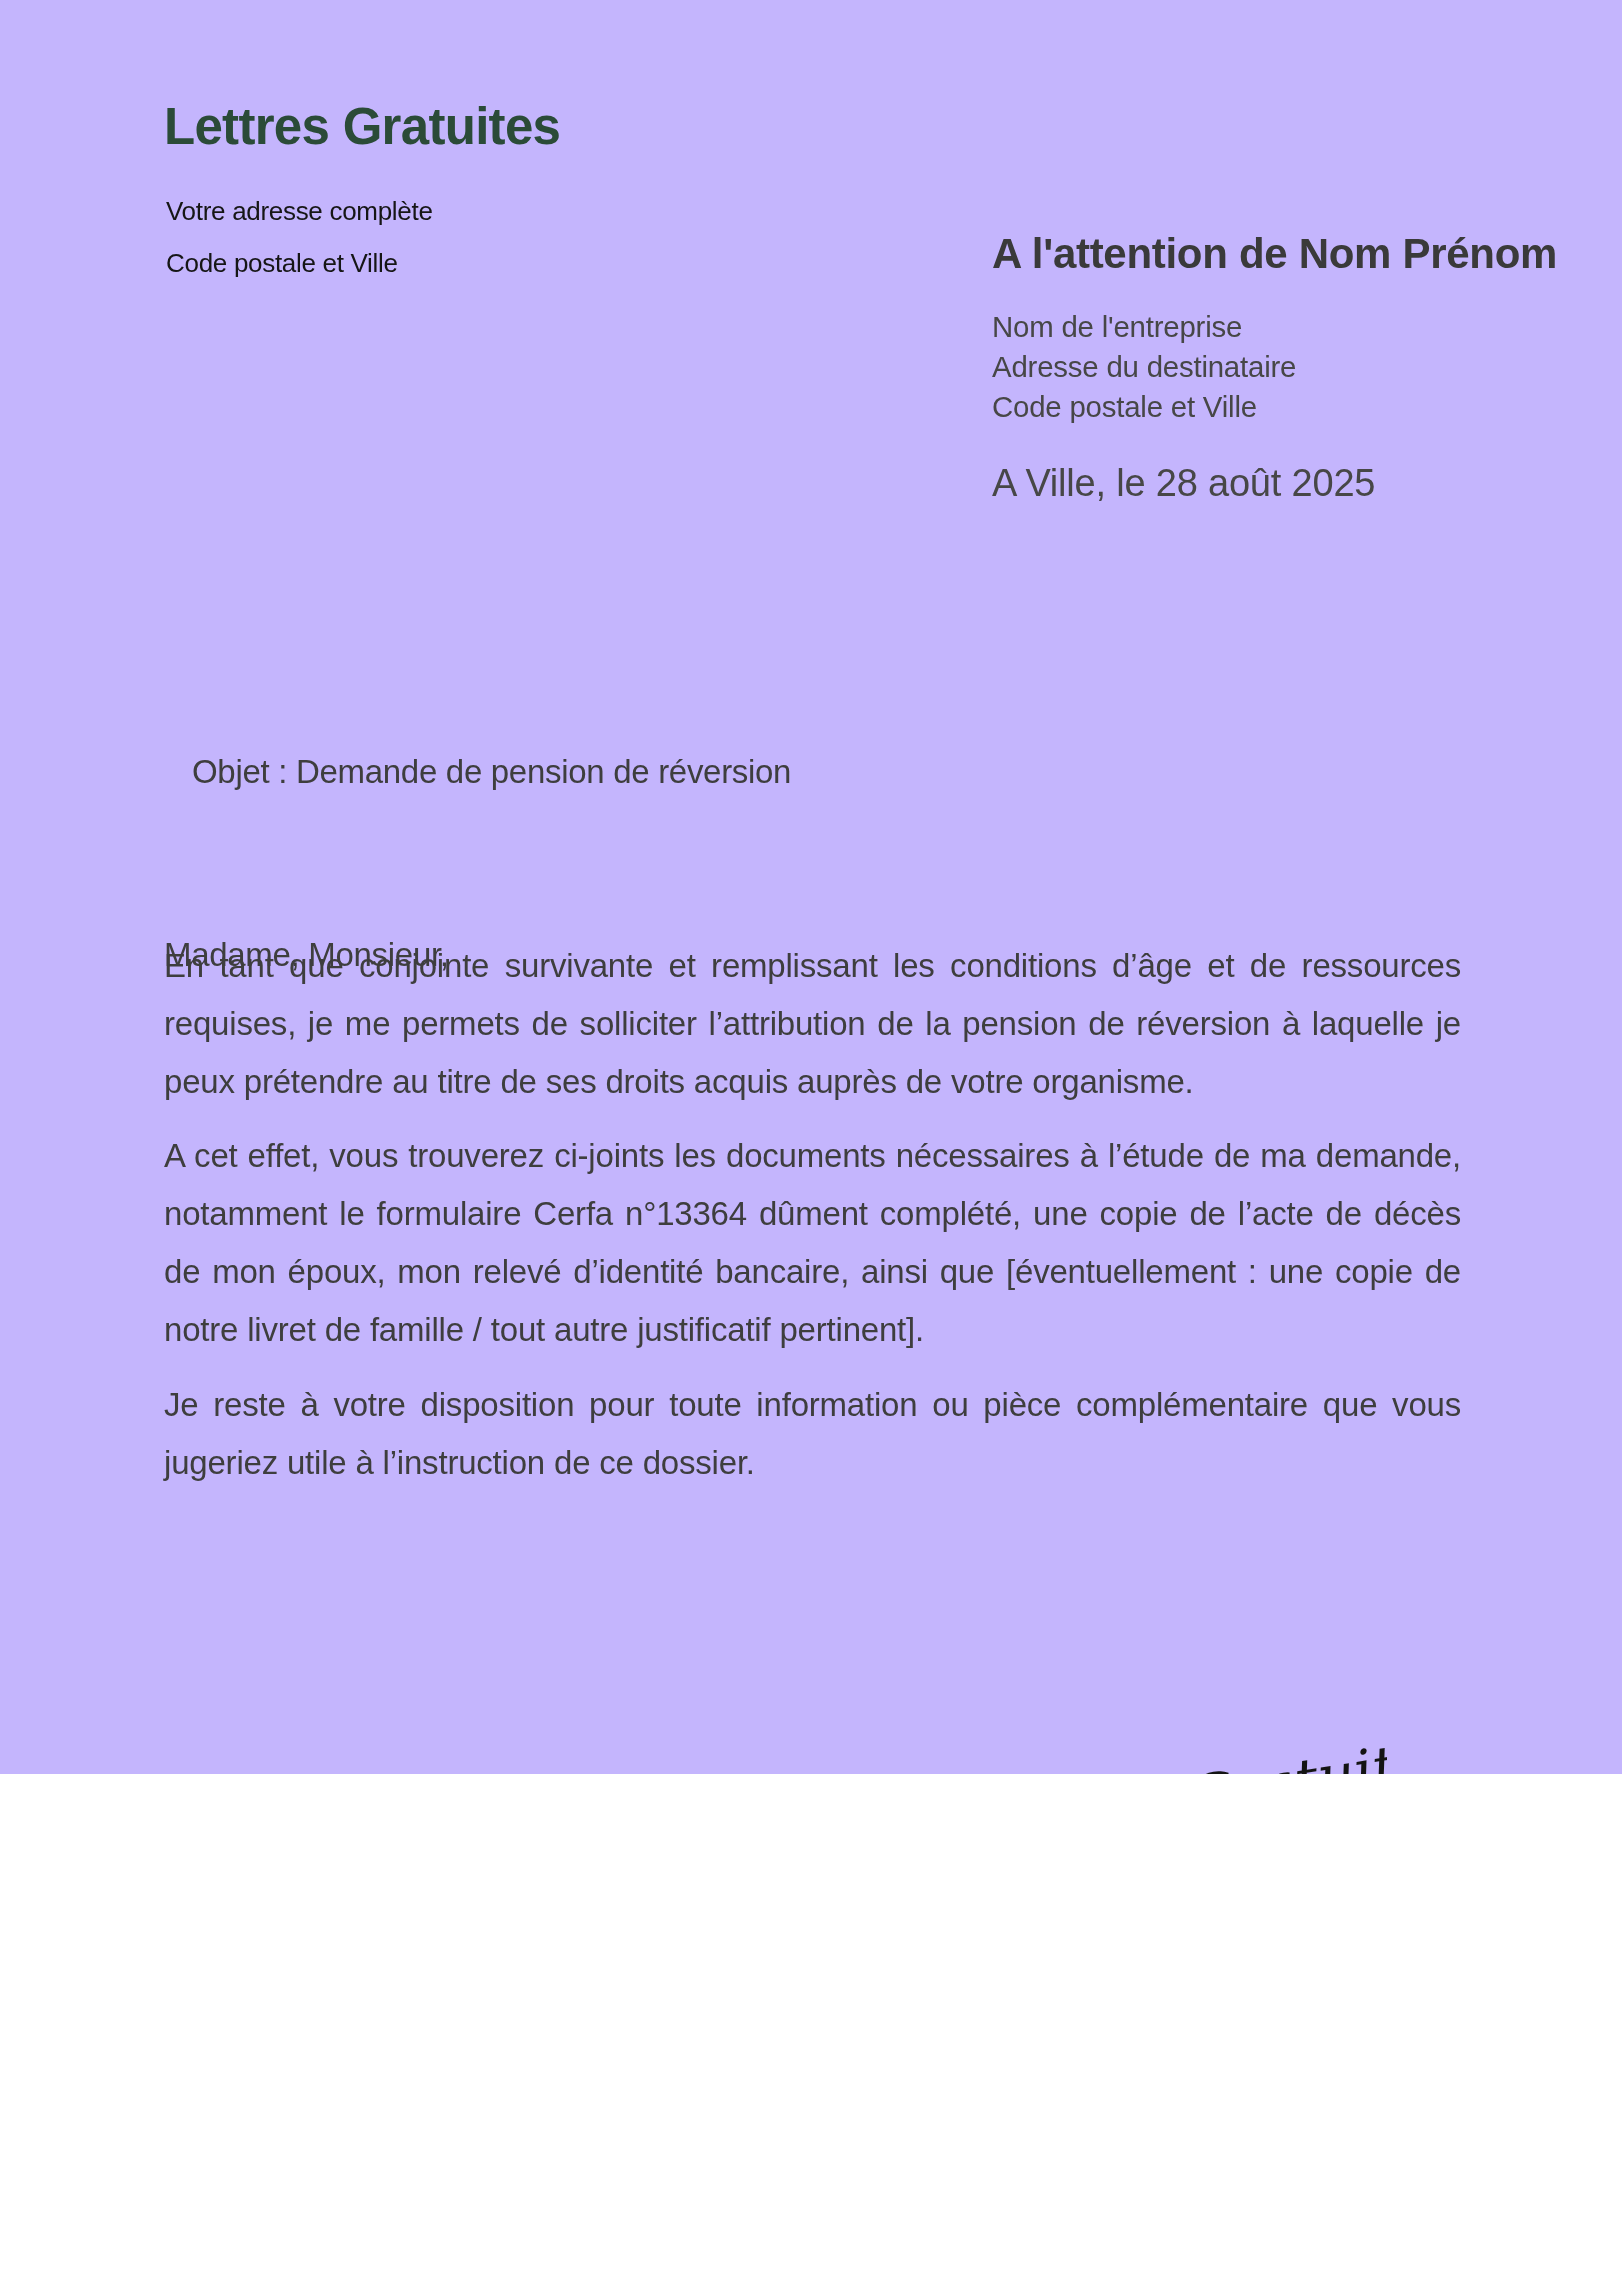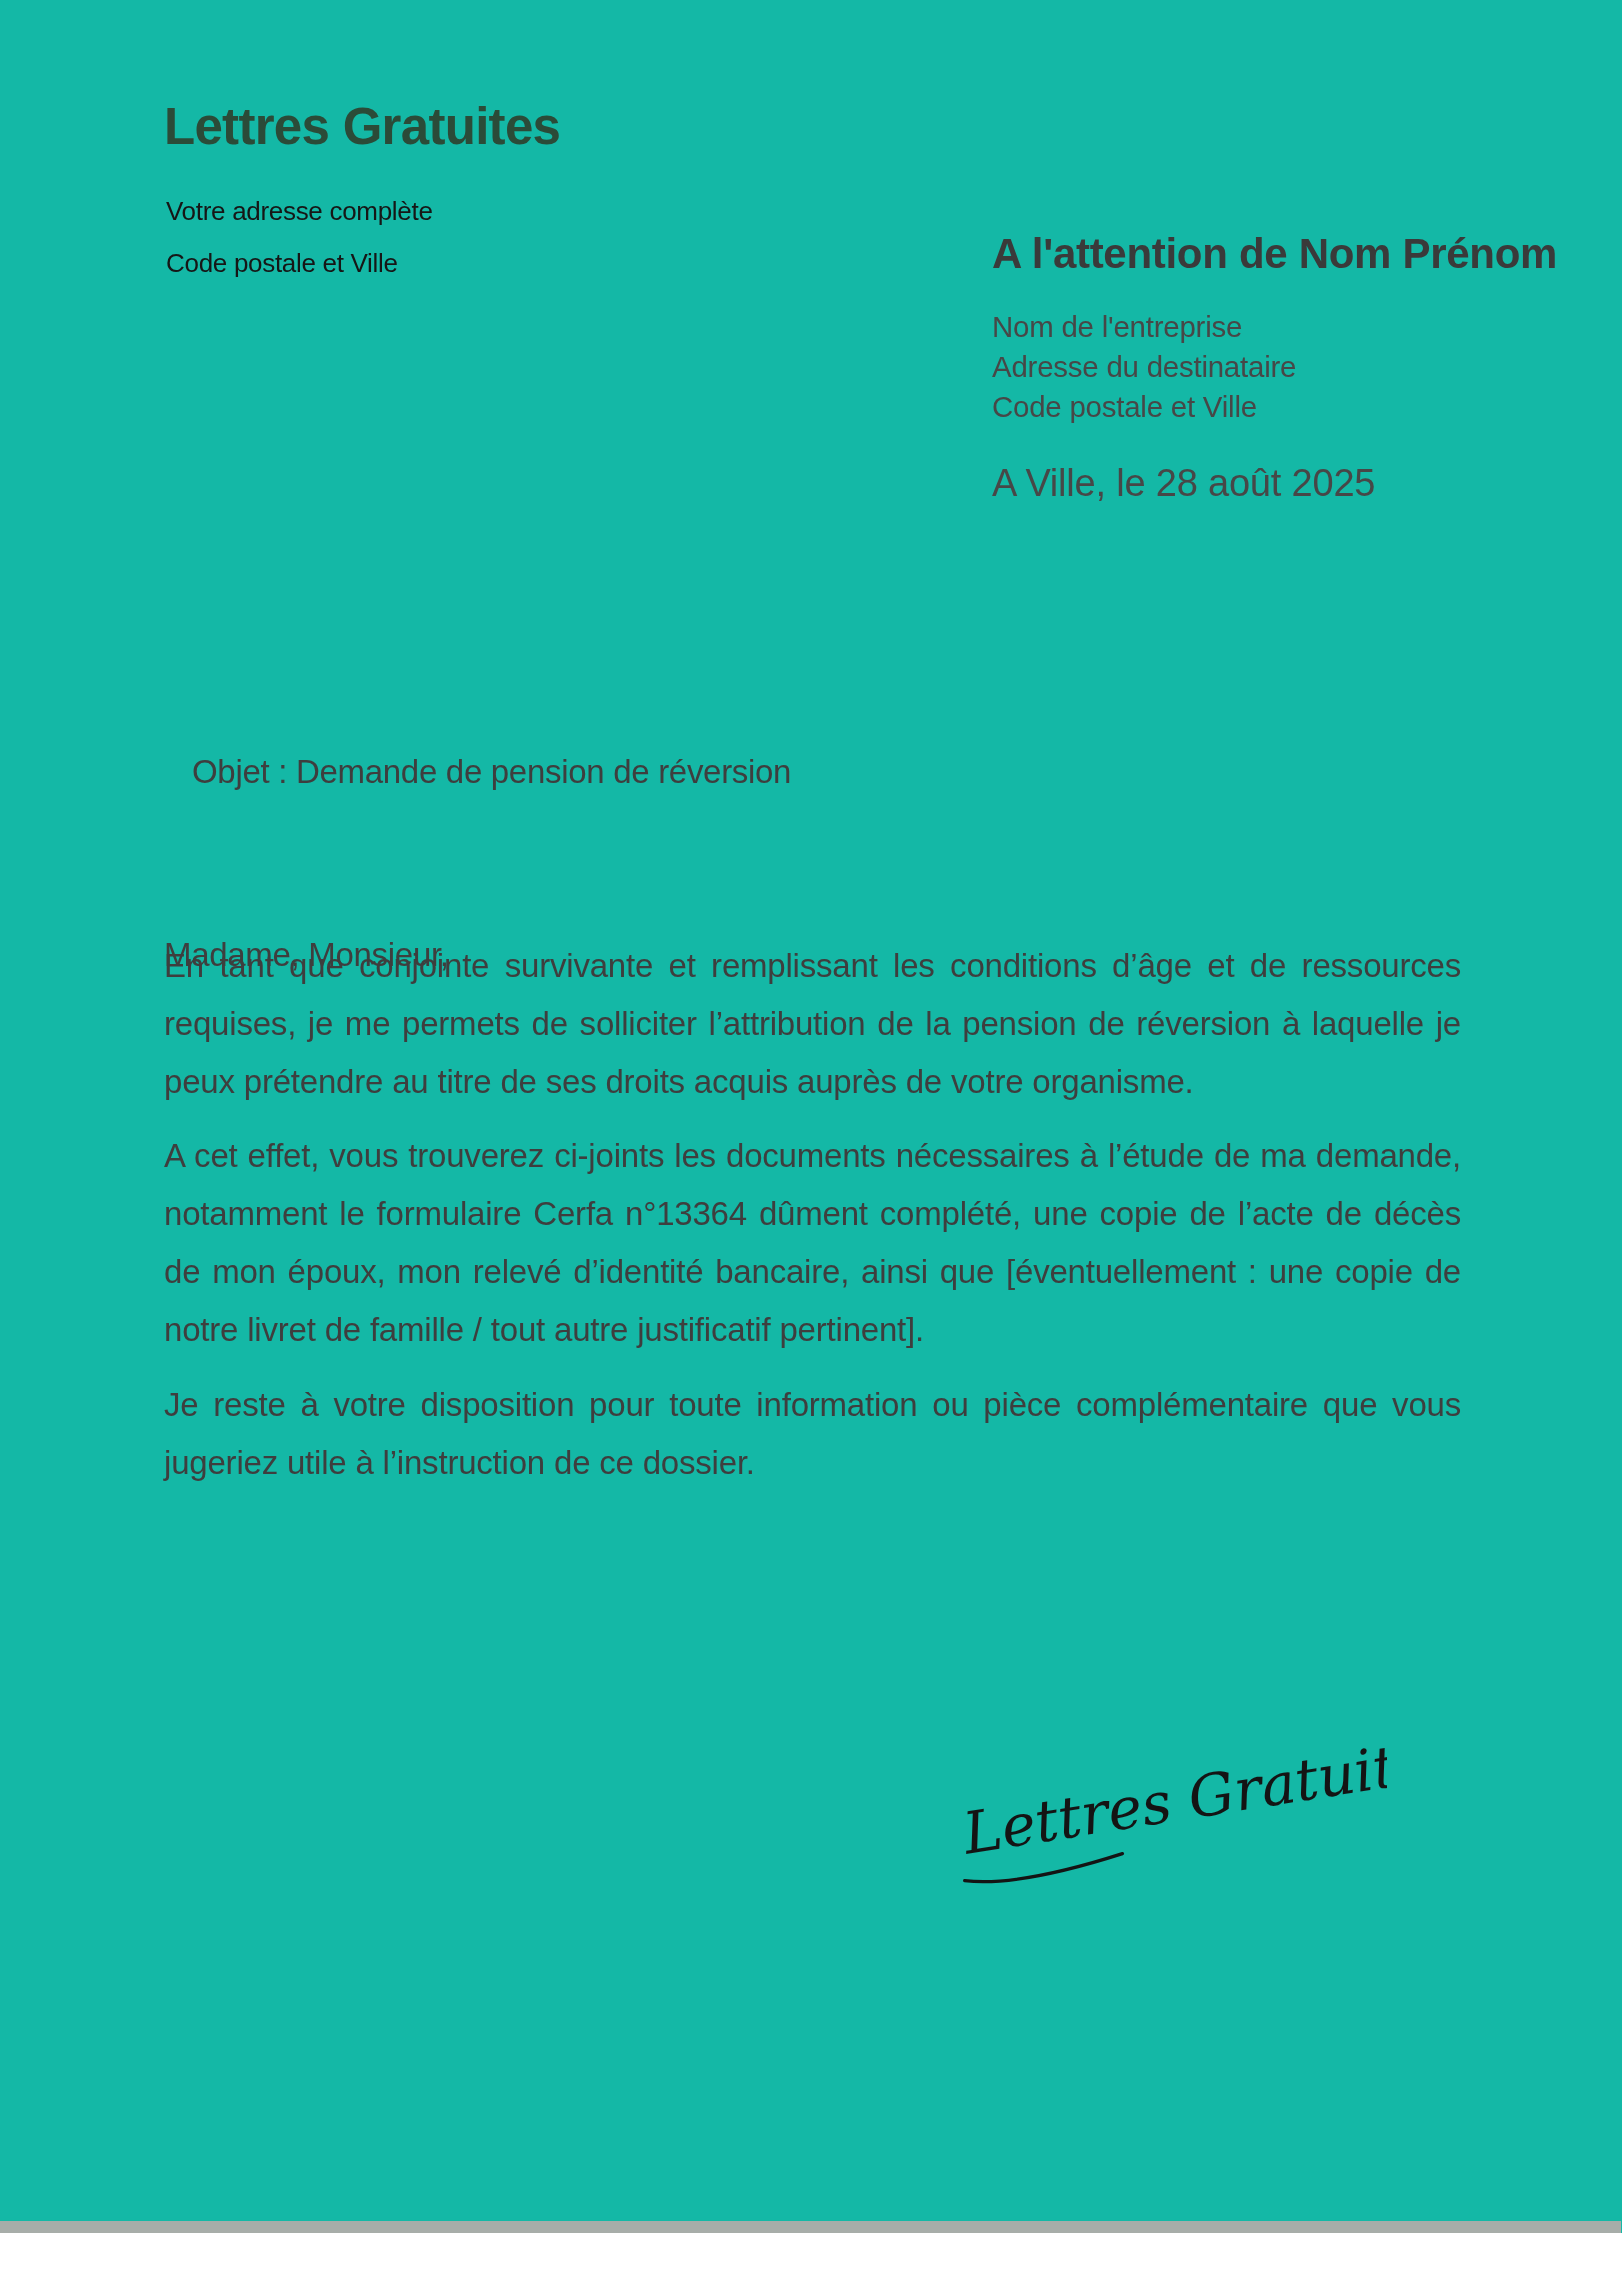--- a/index.html
+++ b/index.html
@@ -3,22 +3,22 @@
 <meta charset="utf-8">
 <style>
   html, body {
     margin: 0;
     padding: 0;
     background: #ffffff;
   }
   .page {
     position: relative;
     width: 1623px;
-    height: 2233px;
-    background: #14b8a6;
+    height: 1774px;
+    background: #c4b5fd;
     overflow: hidden;
     font-family: "Liberation Sans", sans-serif;
     color: #3e3e3e;
   }
   .brand-title {
     position: absolute;
     left: 164px;
     top: 97px;
     font-size: 51px;
     font-weight: 700;

